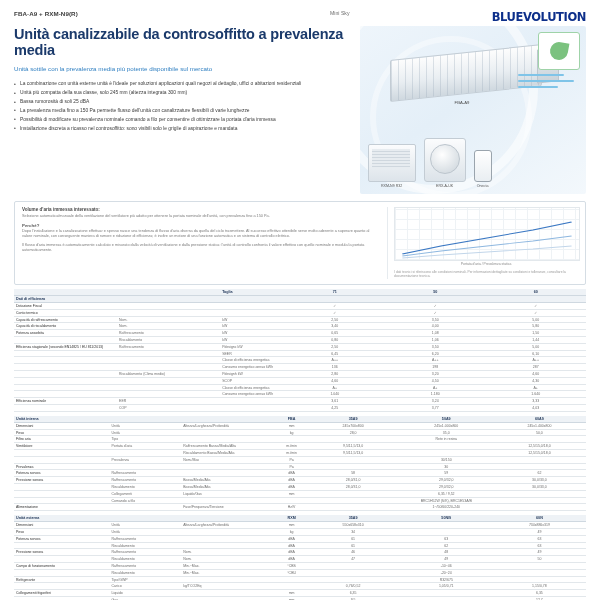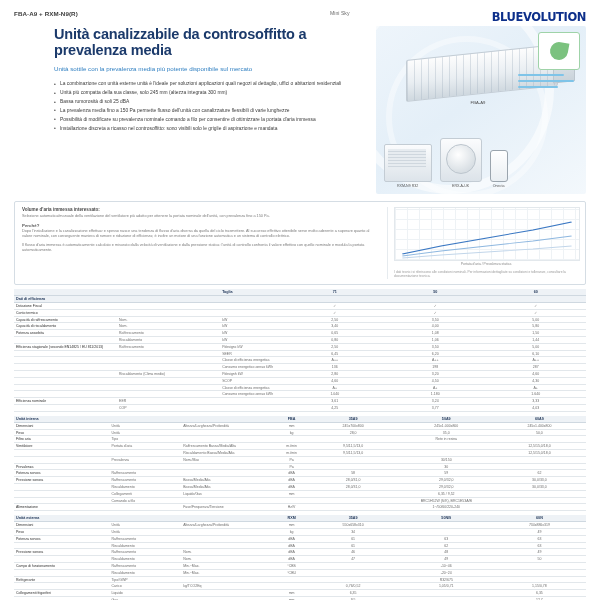--- a/index.html
+++ b/index.html
@@ -12,21 +12,21 @@
   }
   .page{position:relative;width:600px;height:600px;box-sizing:border-box;padding:10px 14px 6px 14px;}
 
   
   .hdr{display:flex;align-items:flex-start;justify-content:space-between;height:12px;}
   .hdr-code{font-size:6.2px;font-weight:bold;color:#3a3a3a;letter-spacing:.1px;}
   .hdr-mid{font-size:5.2px;color:#6f6f6f;margin-left:110px;}
   .brand{font-size:11.5px;font-weight:bold;color:#0d2f8a;letter-spacing:-.4px;font-family:"DejaVu Sans",sans-serif;}
 
   
-  .top{display:flex;margin-top:4px;height:170px;margin-left:40px;}
+  .top{display:flex;margin-top:4px;height:170px;}
   .top-left{width:60%;padding-right:6px;}
   .title{font-size:14.5px;line-height:1.12;font-weight:bold;color:#1b3a6b;letter-spacing:-.2px;}
   .subtitle{font-size:6.2px;color:#2f7fc1;margin-top:7px;line-height:1.25;}
   .bullets{margin:8px 0 0 0;padding:0;list-style:none;}
   .bullets li{position:relative;font-size:4.9px;line-height:1.33;color:#3b3b3b;padding-left:6px;margin-bottom:2.4px;}
   .bullets li:before{content:"•";position:absolute;left:0;top:-.5px;color:#3b3b3b;font-size:5px;}
 
   .top-right{width:40%;position:relative;}
   .prod-img{
     position:relative;width:100%;height:168px;

